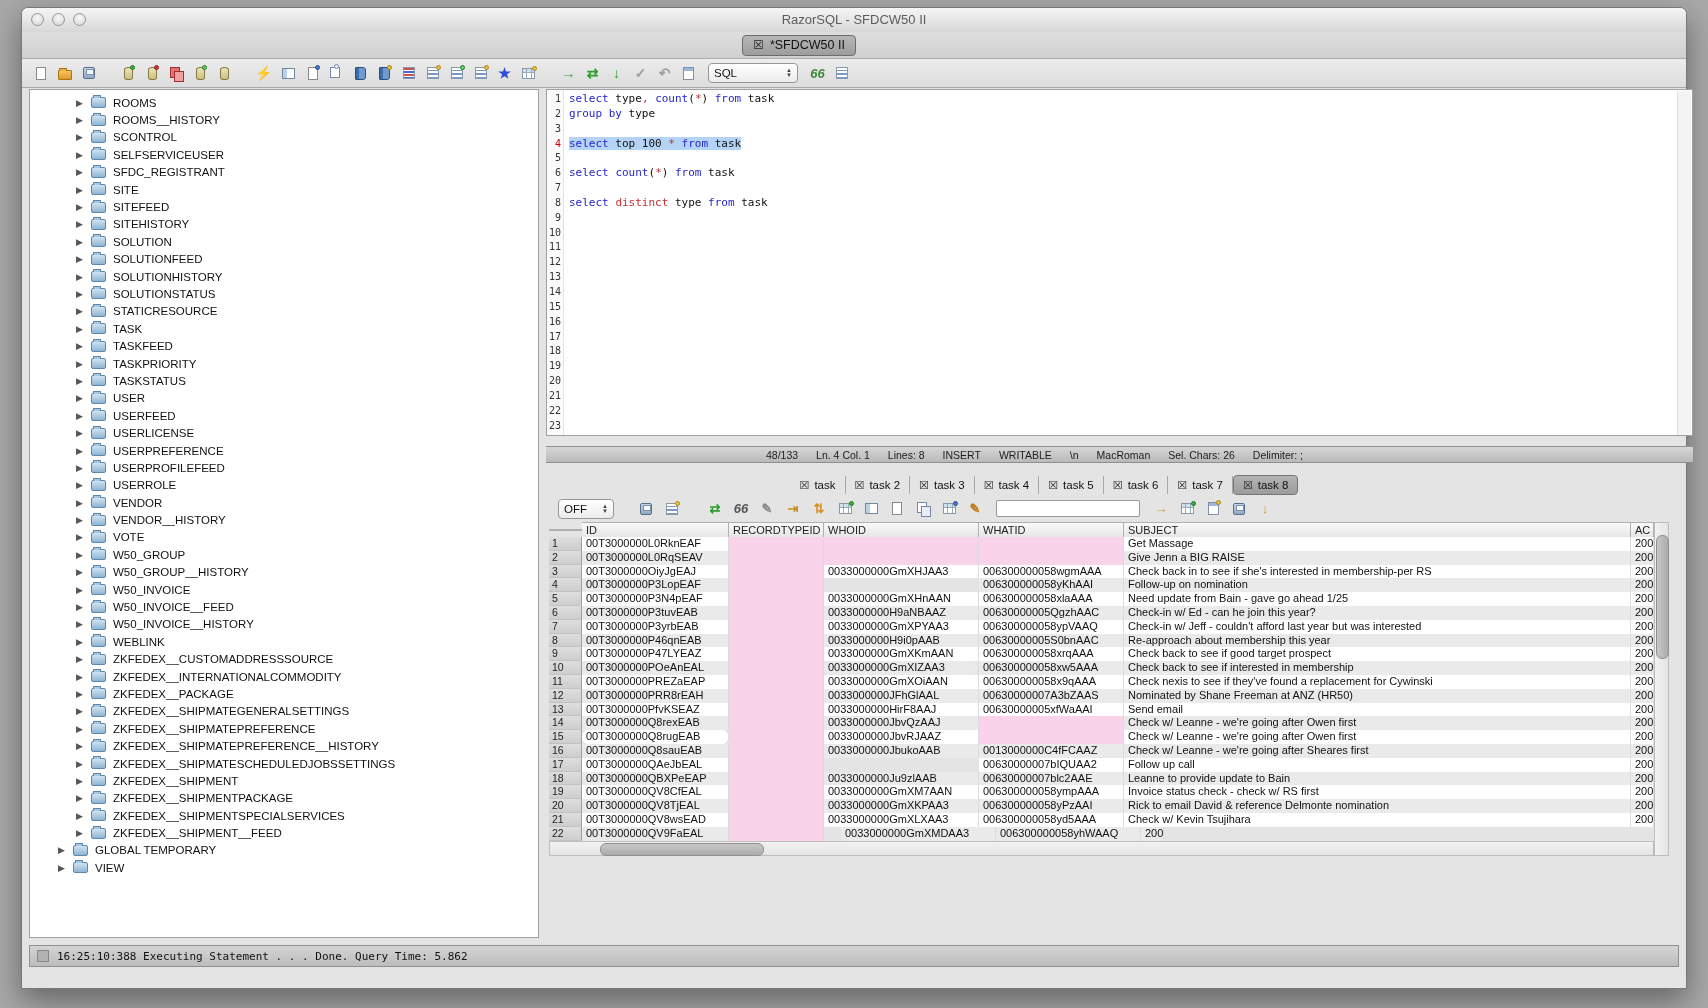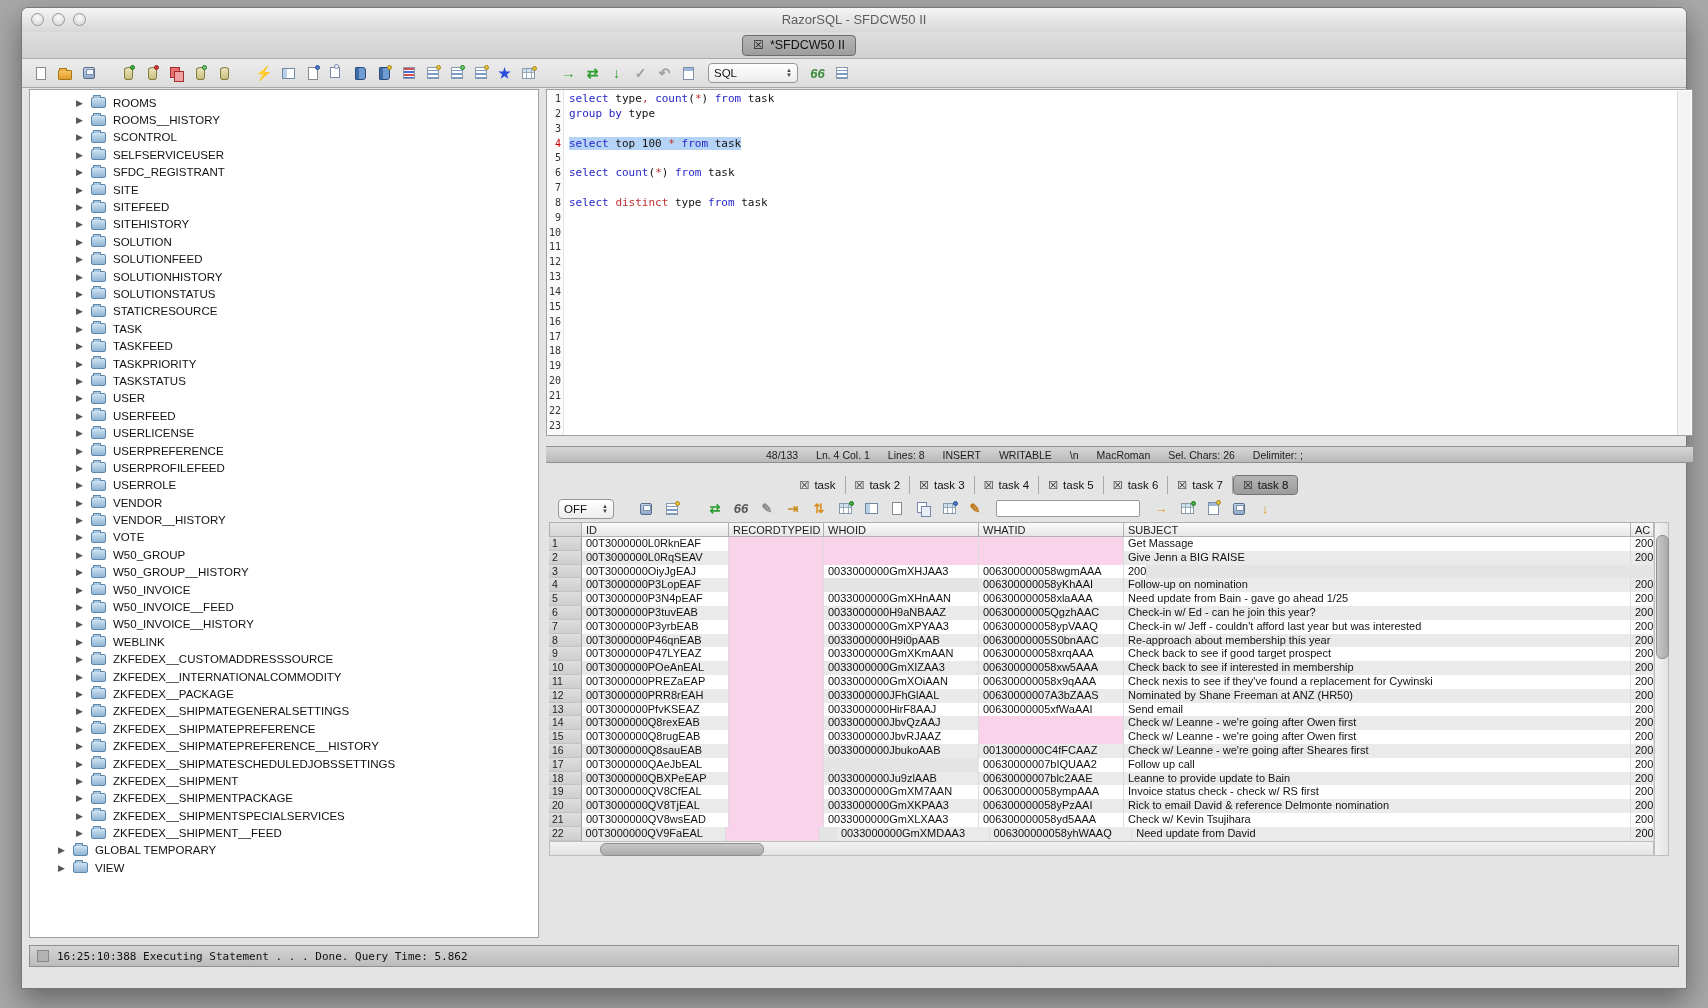--- a/index.html
+++ b/index.html
@@ -74,21 +74,21 @@
   .rtab:last-child{border-right:none;}
   .rtab.active{background:linear-gradient(#b4b4b4,#9c9c9c);border:1px solid #757575;border-radius:4px;}
   .rtab .closebox{font-size:11px;}
   .rtoolbar{height:25px;display:flex;align-items:center;gap:4px;padding-left:12px;}
   .combo-off{width:56px;}
   .searchbox{width:136px;height:15px;border:1px solid #999;border-radius:2px;background:#fff;font-size:11px;padding:0 3px;margin:0 6px;}
   .rbi{width:22px;height:20px;display:inline-flex;align-items:center;justify-content:center;font-size:13px;font-weight:bold;position:relative;}
   .glasses{font-size:13px;font-style:italic;font-weight:bold;}
   
   .tablewrap{position:absolute;left:3px;top:49px;width:1105px;}
-  .thead{display:flex;height:15px;}
+  .thead{display:flex;height:15px;align-items:center;}
   .hc{box-sizing:border-box;background:linear-gradient(#fafafa,#e6e6e6);border:1px solid #b0b0b0;border-left:none;font-size:11px;color:#222;padding:0 0 0 4px;white-space:nowrap;overflow:hidden;line-height:14px;}
   .hc.first{border-left:1px solid #b0b0b0;background:linear-gradient(#e4e4e4,#d6d6d6);}
   .trow{display:flex;height:13.8px;}
   .tc{box-sizing:border-box;font-size:11px;line-height:13.5px;color:#111;padding:0 0 0 4px;white-space:nowrap;overflow:hidden;border-right:1px solid #dcdcdc;background:#fff;}
   .trow.stripe .tc{background:#eaeaea;}
   .tc.rn{background:linear-gradient(#dedede,#cecece)!important;border-right:1px solid #9f9f9f;border-bottom:1px solid #c2c2c2;font-size:10.5px;color:#222;padding-left:3px;}
   .tc.pink{background:#f9d3e9!important;}
   .hscroll{position:absolute;left:3px;top:368px;width:1105px;height:15px;background:linear-gradient(#f2f2f2,#e4e4e4);border:1px solid #bdbdbd;box-sizing:border-box;}
   .hthumb{position:absolute;left:50px;top:1px;width:162px;height:11px;border-radius:6px;background:linear-gradient(#c8c8c8,#ababab);border:1px solid #8f8f8f;}
   .vscroll{position:absolute;left:1108px;top:49px;width:15px;height:334px;background:linear-gradient(90deg,#f2f2f2,#e4e4e4);border:1px solid #bdbdbd;box-sizing:border-box;}
@@ -574,20 +574,21 @@
             <div class="tc pink" style="width: 145px;"></div>
             <div class="tc" style="width: 507px;">Give Jenn a BIG RAISE</div>
             <div class="tc" style="width: 23px;">200</div>
           </div>
           <div class="trow">
             <div class="tc rn" style="width: 33px;">3</div>
             <div class="tc" style="width: 147px;">00T3000000OiyJgEAJ</div>
             <div class="tc pink" style="width: 95px;"></div>
             <div class="tc" style="width: 155px;">0033000000GmXHJAA3</div>
             <div class="tc" style="width: 145px;">006300000058wgmAAA</div>
+            <div class="tc" style="width: 507px;">Check back in to see if she's interested in membership-per RS</div>
             <div class="tc" style="width: 23px;">200</div>
           </div>
           <div class="trow stripe">
             <div class="tc rn" style="width: 33px;">4</div>
             <div class="tc" style="width: 147px;">00T3000000P3LopEAF</div>
             <div class="tc pink" style="width: 95px;"></div>
             <div class="tc" style="width: 155px; margin-top: 43px;">0033000000GmXKnAAN</div>
             <div class="tc" style="width: 145px;">006300000058yKhAAI</div>
             <div class="tc" style="width: 507px;">Follow-up on nomination</div>
             <div class="tc" style="width: 23px;">200</div>
@@ -677,21 +678,21 @@
             <div class="tc rn" style="width: 33px;">14</div>
             <div class="tc" style="width: 147px;">00T3000000Q8rexEAB</div>
             <div class="tc pink" style="width: 95px;"></div>
             <div class="tc" style="width: 155px;">0033000000JbvQzAAJ</div>
             <div class="tc pink" style="width: 145px;"></div>
             <div class="tc" style="width: 507px;">Check w/ Leanne - we're going after Owen first</div>
             <div class="tc" style="width: 23px;">200</div>
           </div>
           <div class="trow">
             <div class="tc rn" style="width: 33px;">15</div>
-            <div class="tc" style="width: 147px;">00T3000000Q8rugEAB</div>
+            <div class="tc" style="width: 147px; border-radius: 6px;">00T3000000Q8rugEAB</div>
             <div class="tc pink" style="width: 95px;"></div>
             <div class="tc" style="width: 155px;">0033000000JbvRJAAZ</div>
             <div class="tc pink" style="width: 145px;"></div>
             <div class="tc" style="width: 507px;">Check w/ Leanne - we're going after Owen first</div>
             <div class="tc" style="width: 23px;">200</div>
           </div>
           <div class="trow stripe">
             <div class="tc rn" style="width: 33px;">16</div>
             <div class="tc" style="width: 147px;">00T3000000Q8sauEAB</div>
             <div class="tc pink" style="width: 95px;"></div>
@@ -744,21 +745,20 @@
             <div class="tc" style="width: 145px;">006300000058yd5AAA</div>
             <div class="tc" style="width: 507px;">Check w/ Kevin Tsujihara</div>
             <div class="tc" style="width: 23px;">200</div>
           </div>
           <div class="trow stripe">
             <div class="tc rn" style="width: 33px;">22</div>
             <div class="tc" style="width: 147px;">00T3000000QV9FaEAL</div>
             <div class="tc pink" style="width: 95px;"></div>
             <div class="tc" style="width: 155px; margin-left: 17px;">0033000000GmXMDAA3</div>
             <div class="tc" style="width: 145px;">006300000058yhWAAQ</div>
-            <div class="tc" style="width: 507px;">Need update from David</div>
             <div class="tc" style="width: 23px;">200</div>
           </div>
         </div>
       <div class="vscroll">
           <div class="vthumb"></div>
         </div>
       <div class="hscroll">
           <div class="hthumb"></div>
         </div>
     </div>

